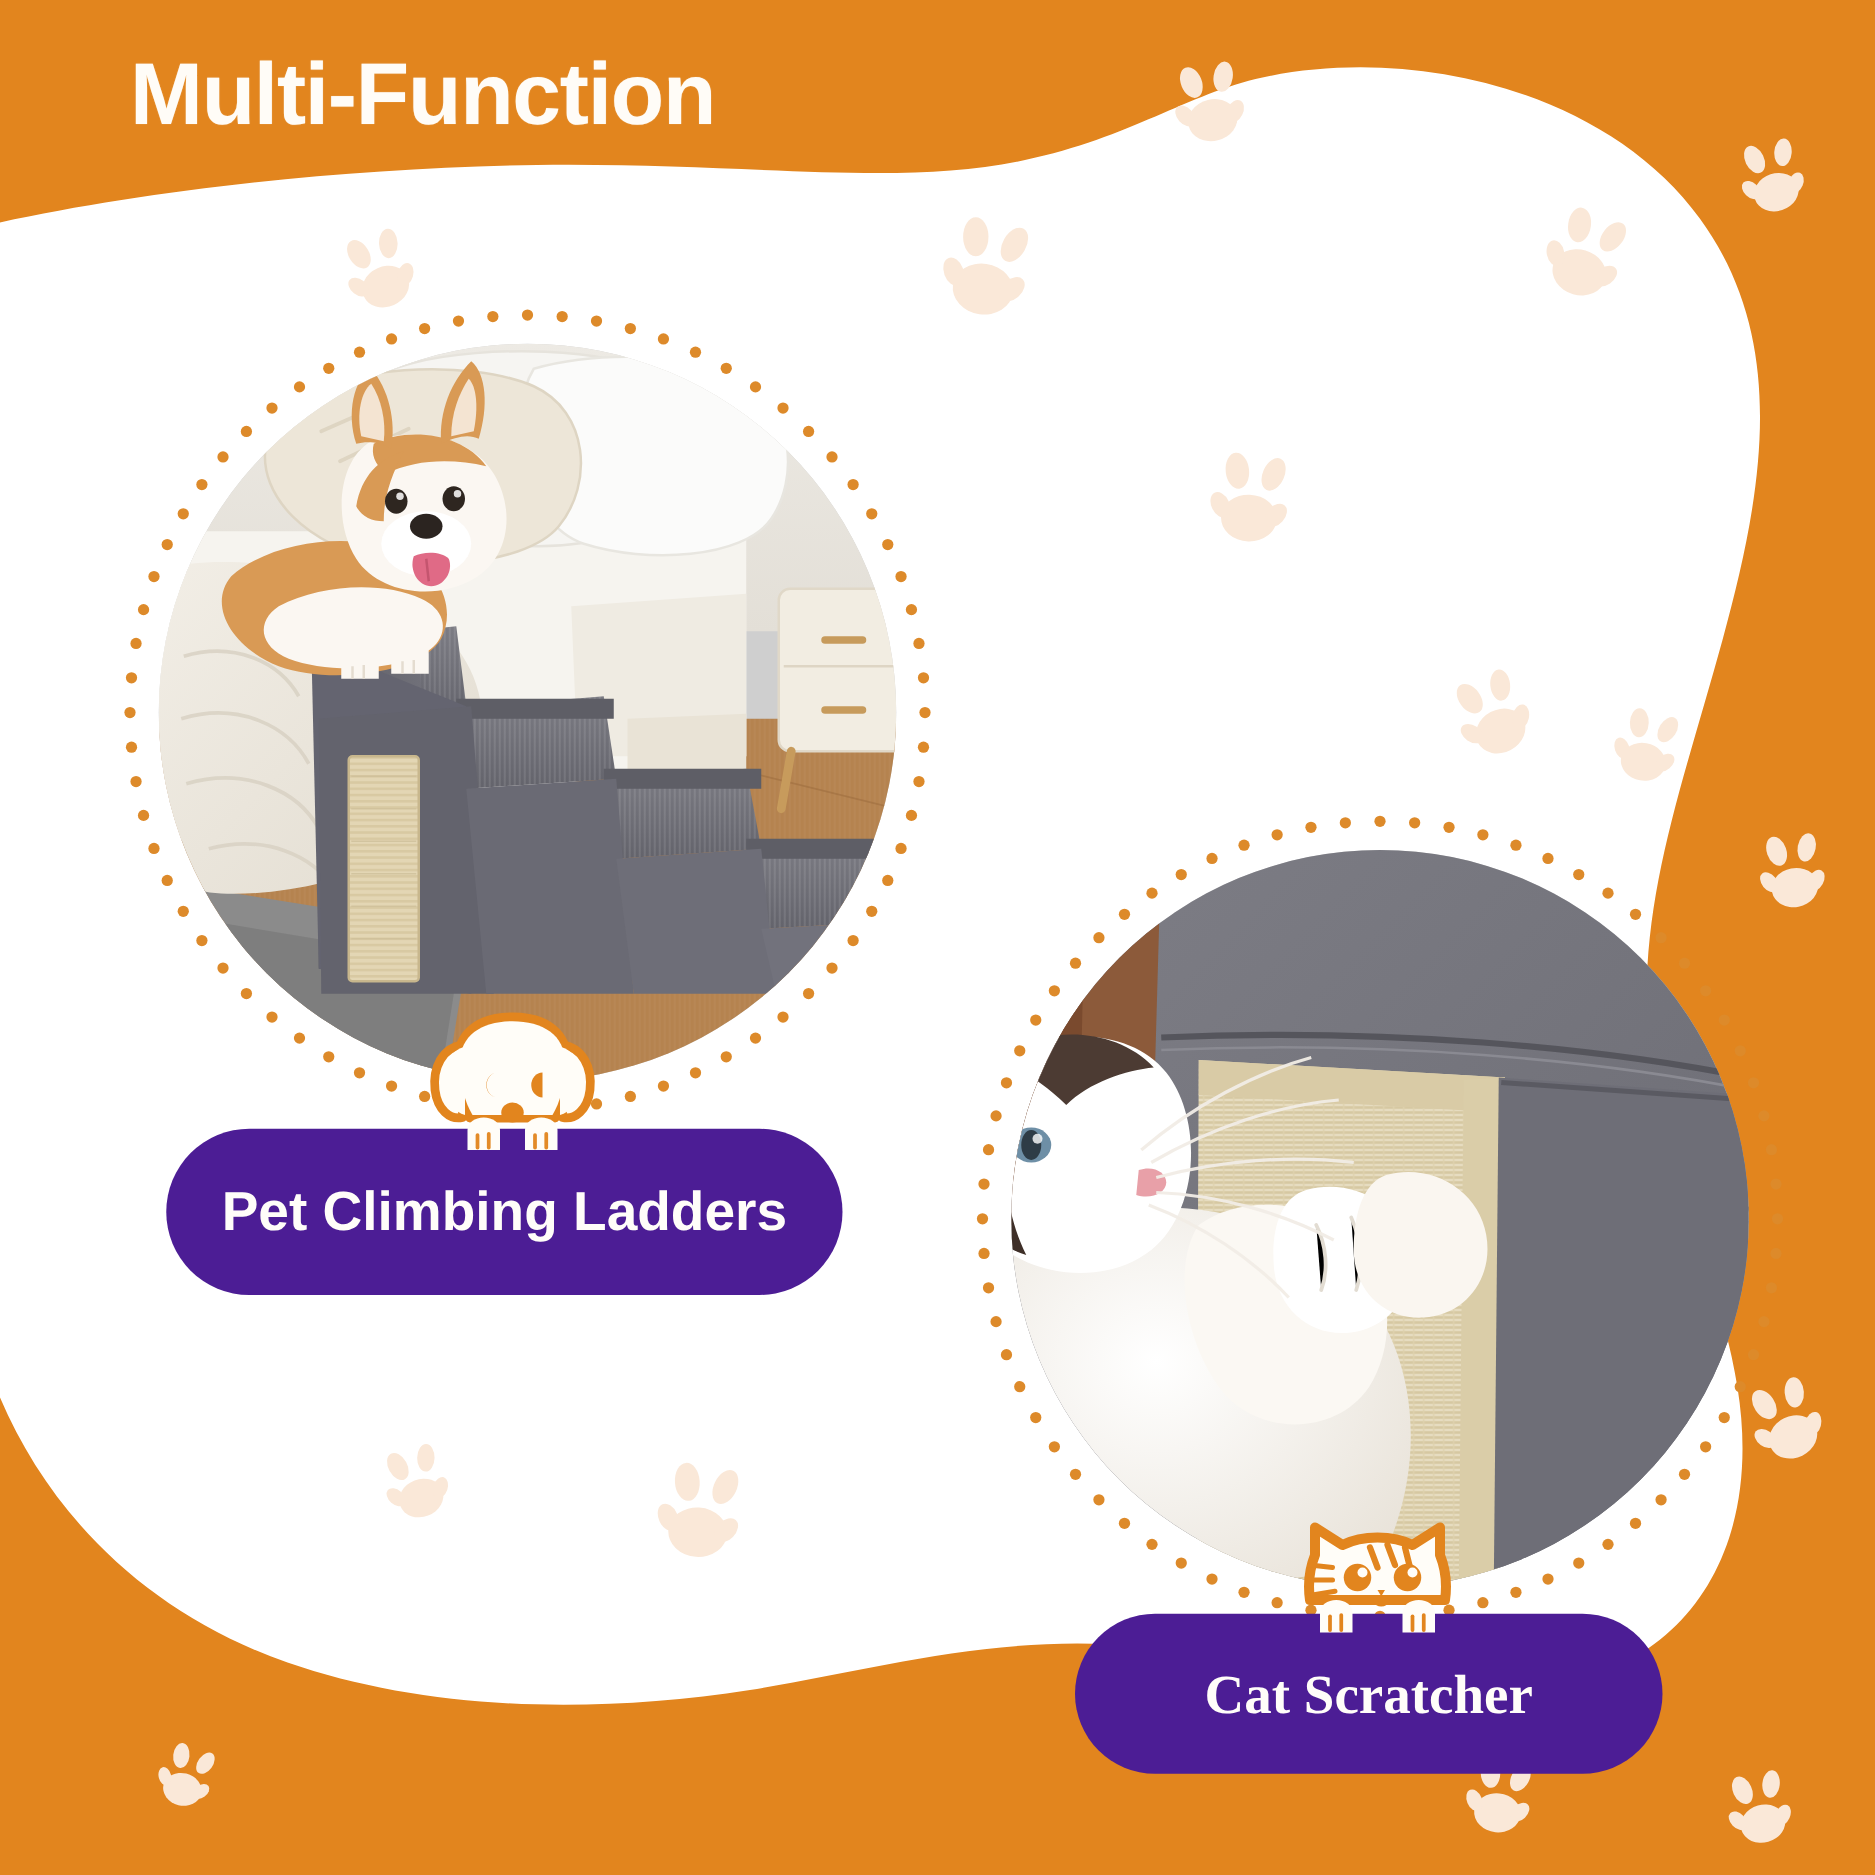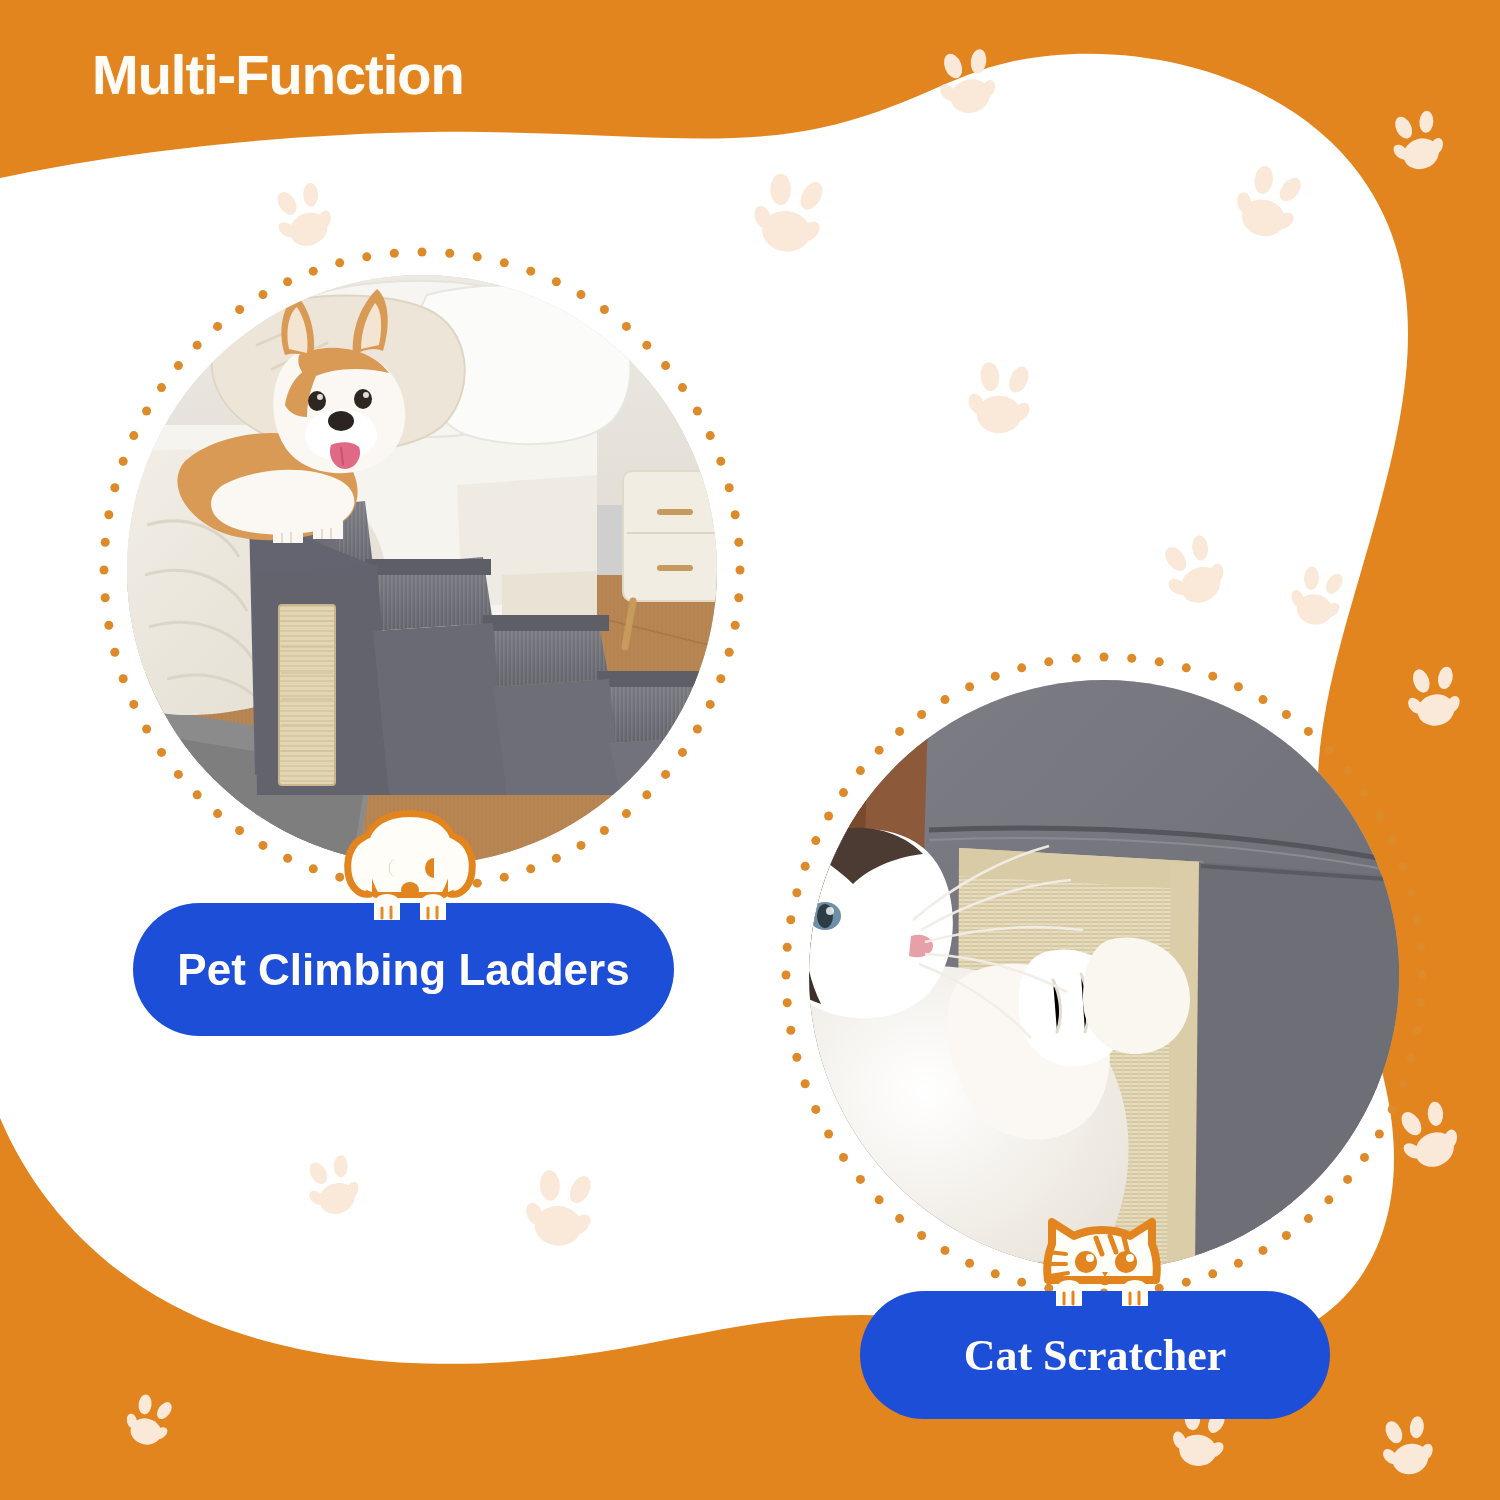--- a/index.html
+++ b/index.html
@@ -8,22 +8,22 @@
     font-family:"Liberation Sans","DejaVu Sans",sans-serif;
     background:#E2851E;
     position:relative;
   }
   #stage{position:absolute;inset:0;width:1500px;height:1500px;}
   .layer{position:absolute;inset:0;width:1500px;height:1500px;}
   .abs{position:absolute;}
 
   
   #title{
-    left:92px;top:33px;
-    font-size:56px;
+    left:104px;top:33px;
+    font-size:70px;
     font-weight:bold;
     color:#FFFCF7;
     letter-spacing:-1px;
     line-height:84px;
     white-space:nowrap;
     text-shadow:0 0 1px rgba(255,255,255,.4);
   }
 
   
   .photo-wrap{position:absolute;}
@@ -31,21 +31,21 @@
     position:absolute;left:0;top:0;
     border-radius:50%;
     overflow:hidden;
     background:#cfcfcf;
   }
   .dots-ring{position:absolute;left:0;top:0;pointer-events:none;}
 
   
   .pill{
     position:absolute;
-    background:#1d4ed8;
+    background:#4c1d95;
     border-radius:999px;
     display:flex;align-items:center;justify-content:center;
     color:#FFFDF9;
     font-weight:bold;
     box-sizing:border-box;
   }
   #pill-dog{left:133px;top:903px;width:541px;height:133px;font-size:44px;}
   #pill-cat{left:860px;top:1291px;width:470px;height:128px;font-size:44px;font-family:Liberation Serif, serif;}
 
   .badge-icon{position:absolute;}

